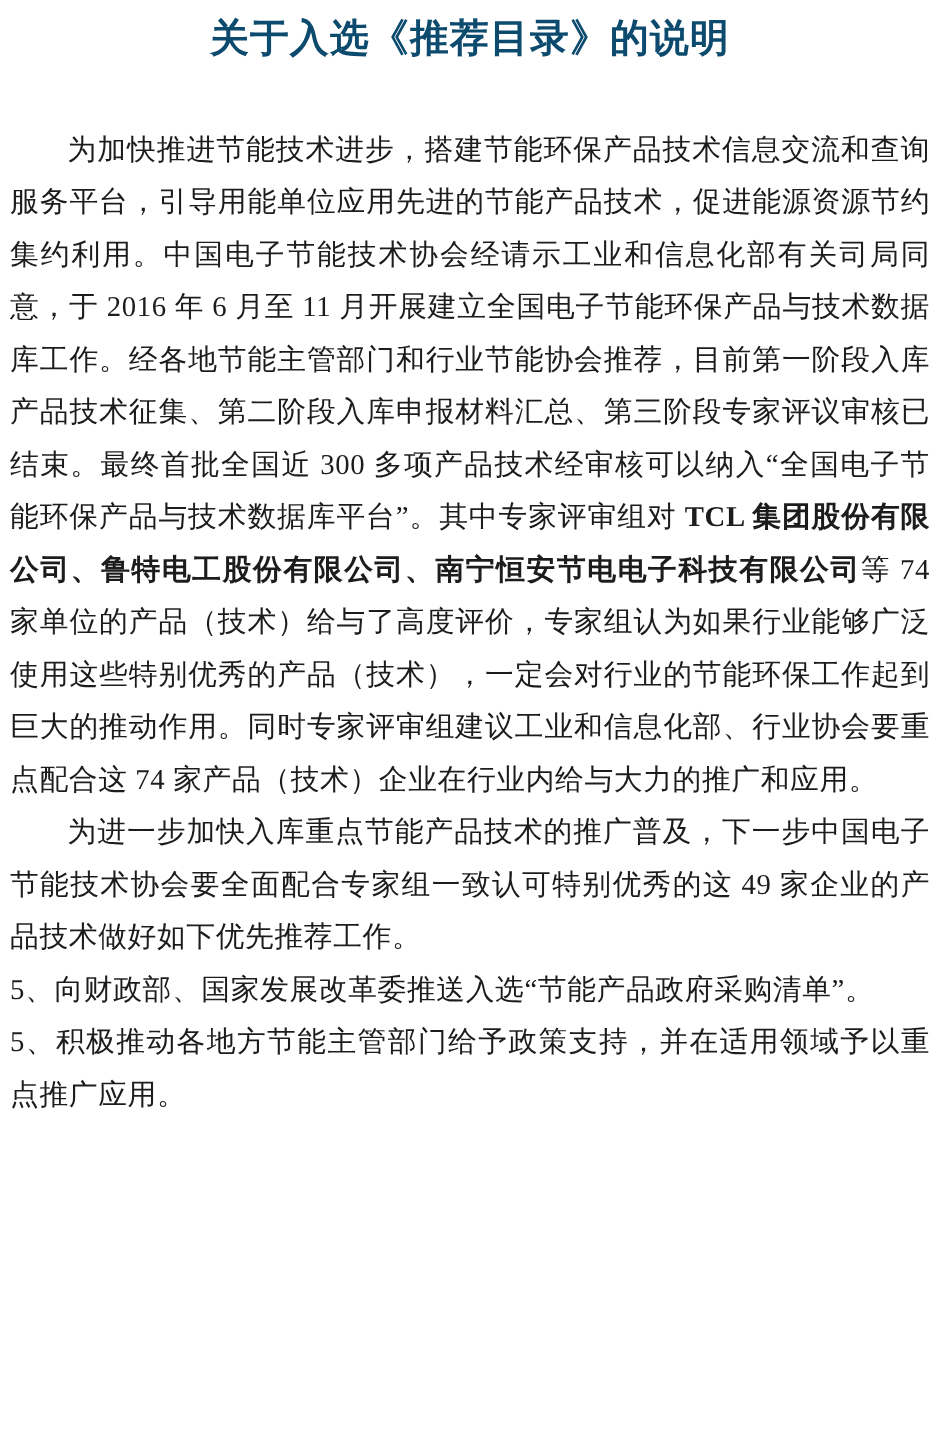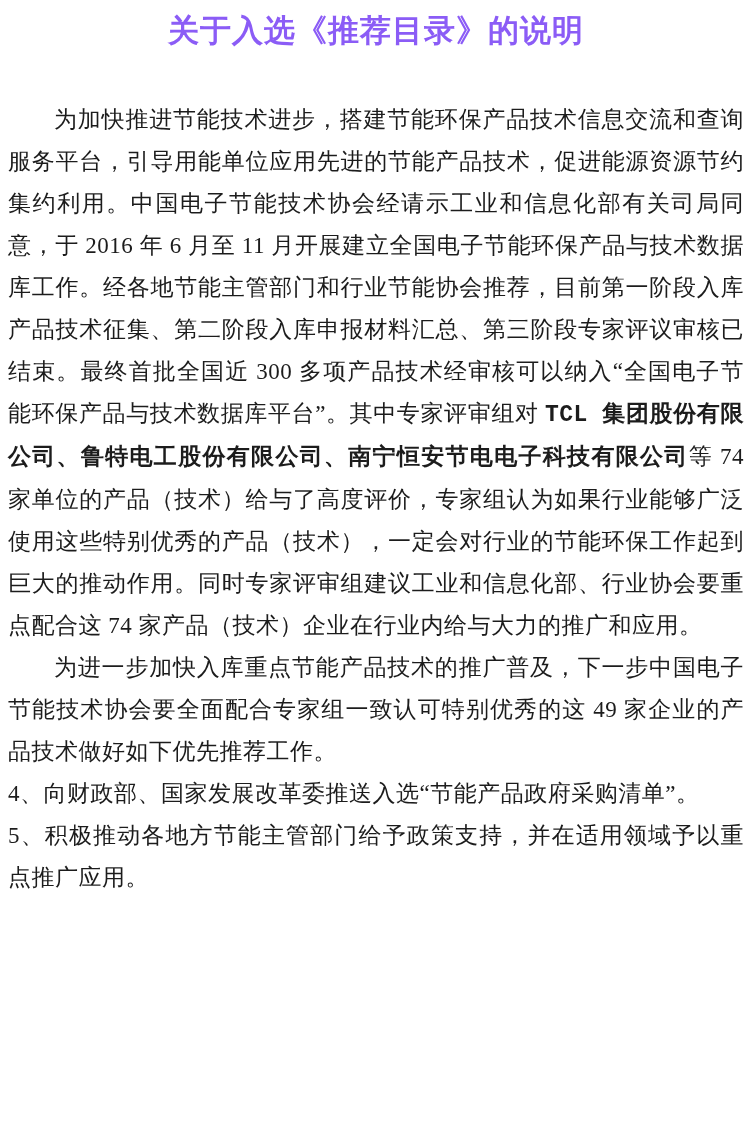--- a/index.html
+++ b/index.html
@@ -16,53 +16,52 @@
     overflow: hidden;
     font-family: "Liberation Serif", "DejaVu Serif", serif;
     color: #1c1c1c;
   }
   .doc-title {
     font-size: 31px;
     font-weight: bold;
     text-align: center;
     letter-spacing: 1px;
     margin: 4px 0 0 0;
-    color: #8b5cf6;
+    color: #0c4a6e;
   }
   .title-gap {
     height: 47px;
   }
   .para {
     font-size: 23px;
     line-height: 42px;
     text-align: justify;
     margin: 0;
     letter-spacing: 0.5px;
   }
   .para.indent {
     text-indent: 2em;
   }
   .bold {
     font-weight: bold;
-    font-family: Liberation Mono, monospace;
   }
 </style>
 </head>
 <body>
 
 <div class="page">
 
   <h1 class="doc-title">关于入选《推荐目录》的说明</h1>
 
   <div class="title-gap"></div>
 
   <p class="para indent"><span>为加快推进节能技术进步，搭建节能环保产品技术信息交流和查询服务平台，引导用能单位应用先进的节能产品技术，促进能源资源节约集约利用。中国电子节能技术协会经请示工业和信息化部有关司局同意，于 2016 年 6 月至 11 月开展建立全国电子节能环保产品与技术数据库工作。经各地节能主管部门和行业节能协会推荐，目前第一阶段入库产品技术征集、第二阶段入库申报材料汇总、第三阶段专家评议审核已结束。最终首批全国近 300 多项产品技术经审核可以纳入“全国电子节能环保产品与技术数据库平台”。其中专家评审组对 </span><span class="bold">TCL 集团股份有限公司、鲁特电工股份有限公司、南宁恒安节电电子科技有限公司</span><span>等 74 家单位的产品（技术）给与了高度评价，专家组认为如果行业能够广泛使用这些特别优秀的产品（技术），一定会对行业的节能环保工作起到巨大的推动作用。同时专家评审组建议工业和信息化部、行业协会要重点配合这 74 家产品（技术）企业在行业内给与大力的推广和应用。</span></p>
 
   <p class="para indent">为进一步加快入库重点节能产品技术的推广普及，下一步中国电子节能技术协会要全面配合专家组一致认可特别优秀的这 49 家企业的产品技术做好如下优先推荐工作。</p>
 
 
 
 
-  <p class="para">4、向财政部、国家发展改革委推送入选“节能产品政府采购清单”。</p>
+  <p class="para">5、向财政部、国家发展改革委推送入选“节能产品政府采购清单”。</p>
 
   <p class="para">5、积极推动各地方节能主管部门给予政策支持，并在适用领域予以重点推广应用。</p>
 
 </div>
 
 </body></html>

